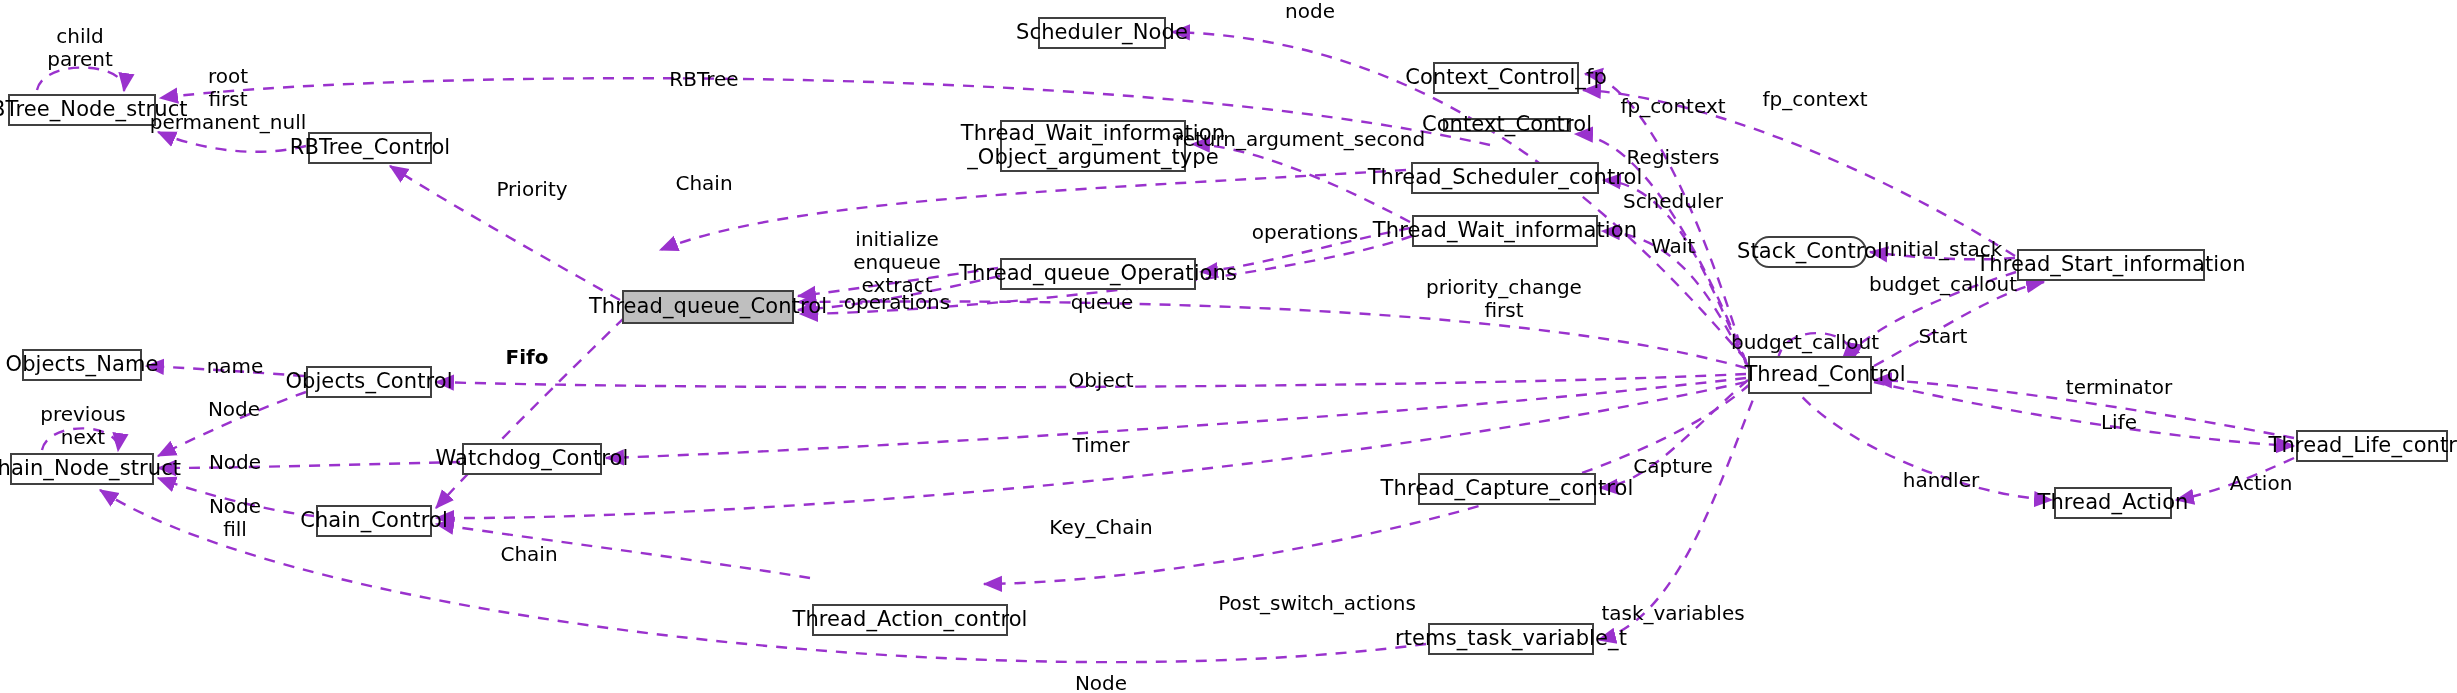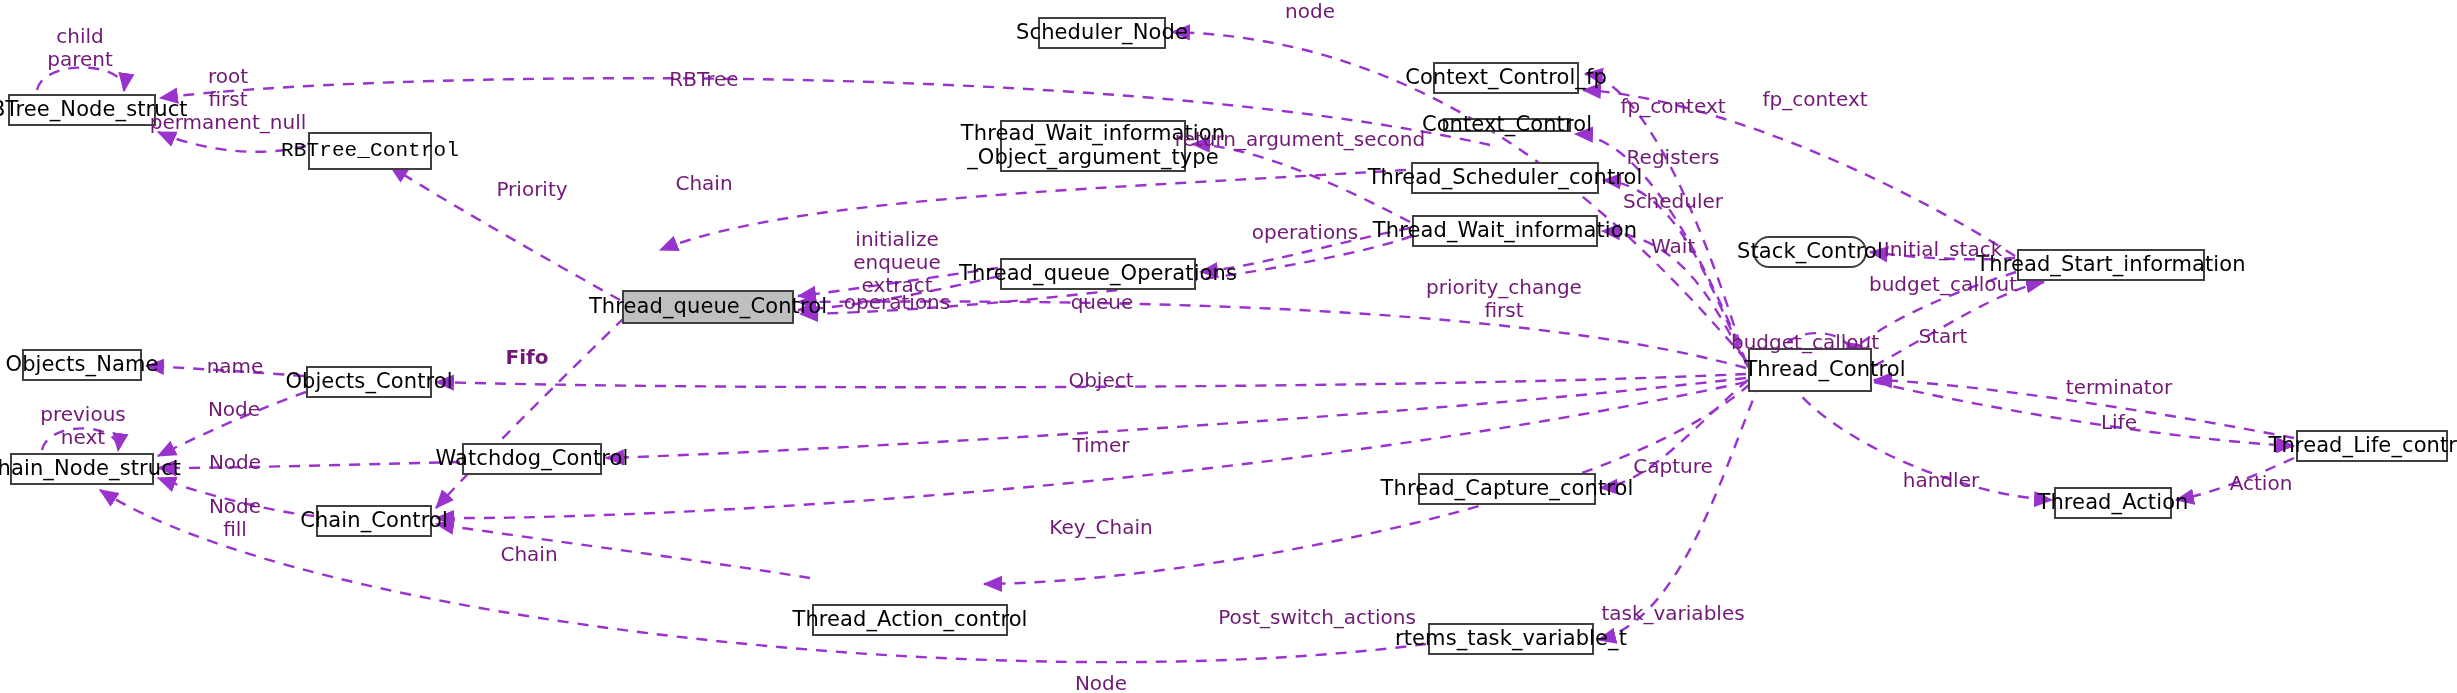--- a/index.html
+++ b/index.html
@@ -40,21 +40,21 @@
     padding: 0 9px;
     letter-spacing: 0.1px;
   }
   .node.highlight {
     background: #bfbfbf;
   }
   .edge-label {
     position: absolute;
     font-size: 20px;
     line-height: 1.15;
-    color: #701a75;
+    color: #000000;
     white-space: pre;
     text-align: center;
     transform: translateX(-50%);
     pointer-events: none;
   }
 </style>
 </head>
 <body>
 
 <div id="diagram">
@@ -101,40 +101,40 @@
         <path d="M 1746 382 C 1300 480 700 520 436 518" fill="none" stroke="#9a32cd" stroke-width="2.4" stroke-dasharray="11,9" marker-end="url(#arrow)"></path>
         <path d="M 2294 458 C 2250 478 2210 494 2176 500" fill="none" stroke="#9a32cd" stroke-width="2.4" stroke-dasharray="11,9" marker-end="url(#arrow)"></path>
         <path d="M 810 578 C 700 560 500 534 436 524" fill="none" stroke="#9a32cd" stroke-width="2.4" stroke-dasharray="11,9" marker-end="url(#arrow)"></path>
         <path d="M 1750 384 C 1620 500 1200 582 984 584" fill="none" stroke="#9a32cd" stroke-width="2.4" stroke-dasharray="11,9" marker-end="url(#arrow)"></path>
         <path d="M 1760 382 C 1720 480 1680 620 1598 640" fill="none" stroke="#9a32cd" stroke-width="2.4" stroke-dasharray="11,9" marker-end="url(#arrow)"></path>
         <path d="M 1426 644 C 1000 700 300 620 100 490" fill="none" stroke="#9a32cd" stroke-width="2.4" stroke-dasharray="11,9" marker-end="url(#arrow)"></path>
       </g>
   </svg>
   <div id="node-layer">
       <div class="node" style="left: 8px; top: 94px; width: 148px; height: 32px;">RBTree_Node_struct</div>
-      <div class="node" style="left: 308px; top: 132px; width: 124px; height: 38px; font-family: Liberation Mono, monospace;">RBTree_Control</div>
+      <div class="node" style="left: 308px; top: 132px; width: 124px; height: 32px;">RBTree_Control</div>
       <div class="node" style="left: 22px; top: 349px; width: 120px; height: 32px;">Objects_Name</div>
       <div class="node" style="left: 10px; top: 453px; width: 144px; height: 32px;">Chain_Node_struct</div>
       <div class="node" style="left: 306px; top: 366px; width: 126px; height: 32px;">Objects_Control</div>
       <div class="node" style="left: 462px; top: 443px; width: 140px; height: 32px;">Watchdog_Control</div>
       <div class="node" style="left: 316px; top: 505px; width: 116px; height: 32px;">Chain_Control</div>
       <div class="node highlight" style="left: 622px; top: 290px; width: 172px; height: 34px;">Thread_queue_Control</div>
       <div class="node" style="left: 812px; top: 568px; width: 196px; height: 32px; margin-top: 36px;">Thread_Action_control</div>
       <div class="node" style="left: 1038px; top: 17px; width: 128px; height: 32px;">Scheduler_Node</div>
       <div class="node" style="left: 1000px; top: 120px; width: 186px; height: 52px;">Thread_Wait_information
 _Object_argument_type</div>
       <div class="node" style="left: 1000px; top: 258px; width: 196px; height: 32px;">Thread_queue_Operations</div>
       <div class="node" style="left: 1418px; top: 473px; width: 178px; height: 32px;">Thread_Capture_control</div>
       <div class="node" style="left: 1428px; top: 623px; width: 166px; height: 32px;">rtems_task_variable_t</div>
       <div class="node" style="left: 1433px; top: 62px; width: 146px; height: 32px;">Context_Control_fp</div>
       <div class="node" style="left: 1443px; top: 118px; width: 128px; height: 14px;">Context_Control</div>
       <div class="node" style="left: 1411px; top: 162px; width: 188px; height: 32px;">Thread_Scheduler_control</div>
       <div class="node" style="left: 1412px; top: 215px; width: 186px; height: 32px;">Thread_Wait_information</div>
       <div class="node" style="left: 1753px; top: 236px; width: 114px; height: 32px; border-radius: 16px;">Stack_Control</div>
-      <div class="node" style="left: 1748px; top: 348px; width: 124px; height: 44px; padding-left: 39px;">Thread_Control</div>
+      <div class="node" style="left: 1748px; top: 356px; width: 124px; height: 38px; padding-left: 39px;">Thread_Control</div>
       <div class="node" style="left: 2017px; top: 249px; width: 188px; height: 32px;">Thread_Start_information</div>
       <div class="node" style="left: 2054px; top: 487px; width: 118px; height: 32px;">Thread_Action</div>
       <div class="node" style="left: 2296px; top: 430px; width: 152px; height: 32px;">Thread_Life_control</div>
     </div>
   <div id="label-layer">
       <div class="edge-label" style="left: 80px; top: 25px;">child
 parent</div>
       <div class="edge-label" style="left: 228px; top: 65px;">root
 first
 permanent_null</div>
@@ -170,17 +170,17 @@
 next</div>
       <div class="edge-label" style="left: 1101px; top: 434px;">Timer</div>
       <div class="edge-label" style="left: 235px; top: 451px;">Node</div>
       <div class="edge-label" style="left: 1673px; top: 455px;">Capture</div>
       <div class="edge-label" style="left: 1941px; top: 469px;">handler</div>
       <div class="edge-label" style="left: 235px; top: 495px;">Node
 fill</div>
       <div class="edge-label" style="left: 1101px; top: 516px;">Key_Chain</div>
       <div class="edge-label" style="left: 2261px; top: 472px;">Action</div>
       <div class="edge-label" style="left: 529px; top: 543px;">Chain</div>
-      <div class="edge-label" style="left: 1317px; top: 592px; margin-top: 14px;">Post_switch_actions</div>
+      <div class="edge-label" style="left: 1317px; top: 592px;">Post_switch_actions</div>
       <div class="edge-label" style="left: 1673px; top: 602px;">task_variables</div>
       <div class="edge-label" style="left: 1101px; top: 672px;">Node</div>
     </div>
 </div>
 
 </body></html>

